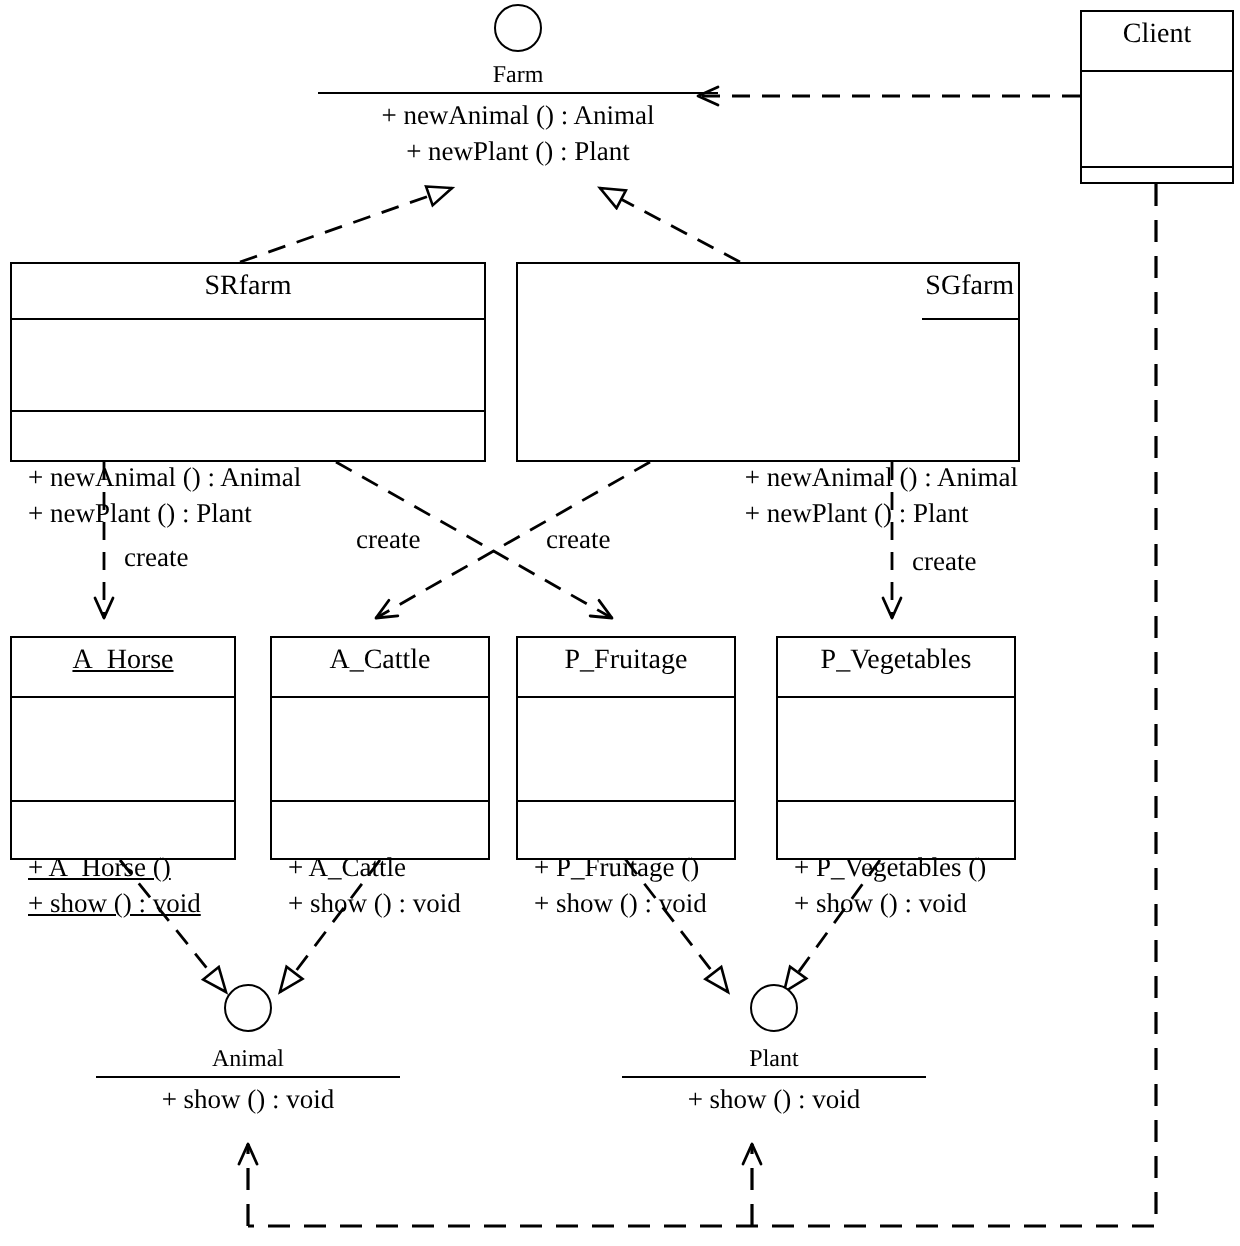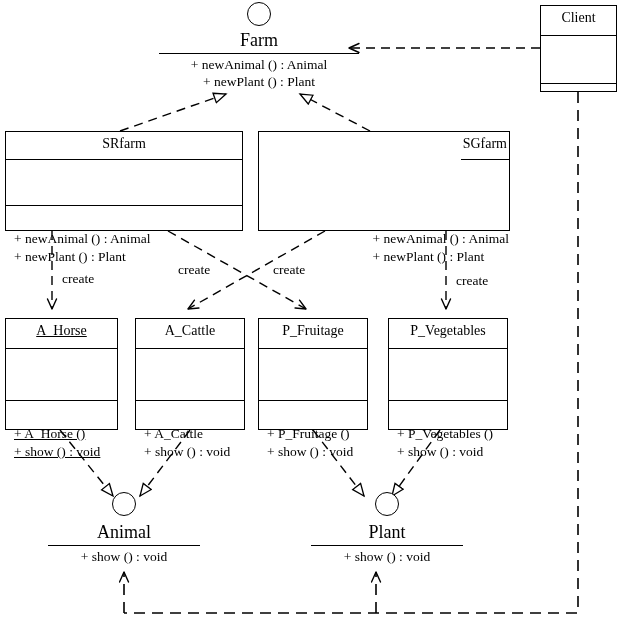--- a/index.html
+++ b/index.html
@@ -64,21 +64,21 @@
   }
   .uml-interface .lolly {
     width: 24px;
     height: 24px;
     border: 1.5px solid #000;
     border-radius: 50%;
     background: #fff;
     box-sizing: border-box;
   }
   .uml-interface .iface-name {
-    font-size: 18px;
+    font-size: 12px;
     line-height: 1.1;
     padding: 3px 16px 2px 16px;
     text-align: center;
     border-bottom: 1.4px solid #000;
     white-space: nowrap;
   }
   .uml-interface .iface-ops {
     font-size: 13.5px;
     line-height: 1.3;
     padding: 2px 6px 0 6px;

